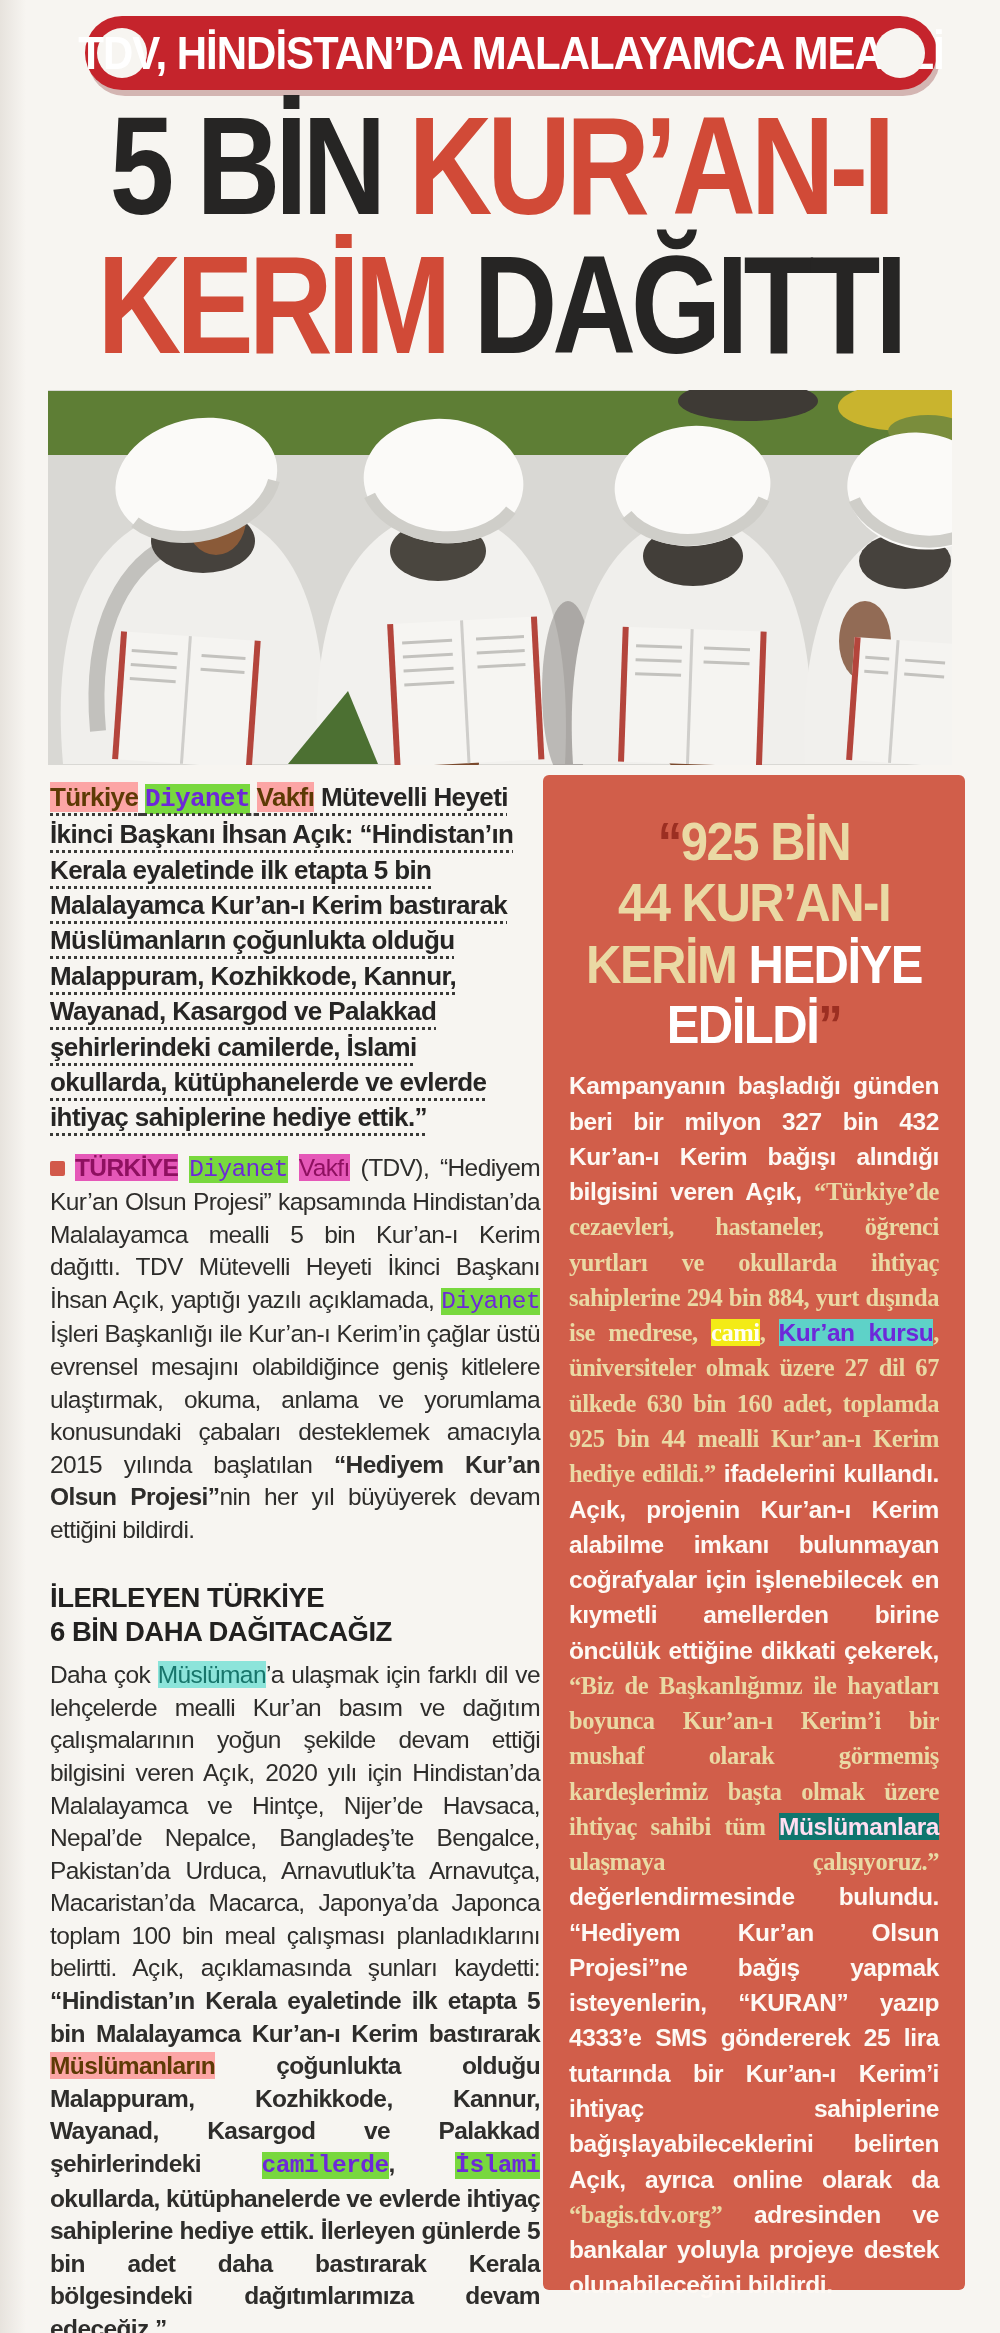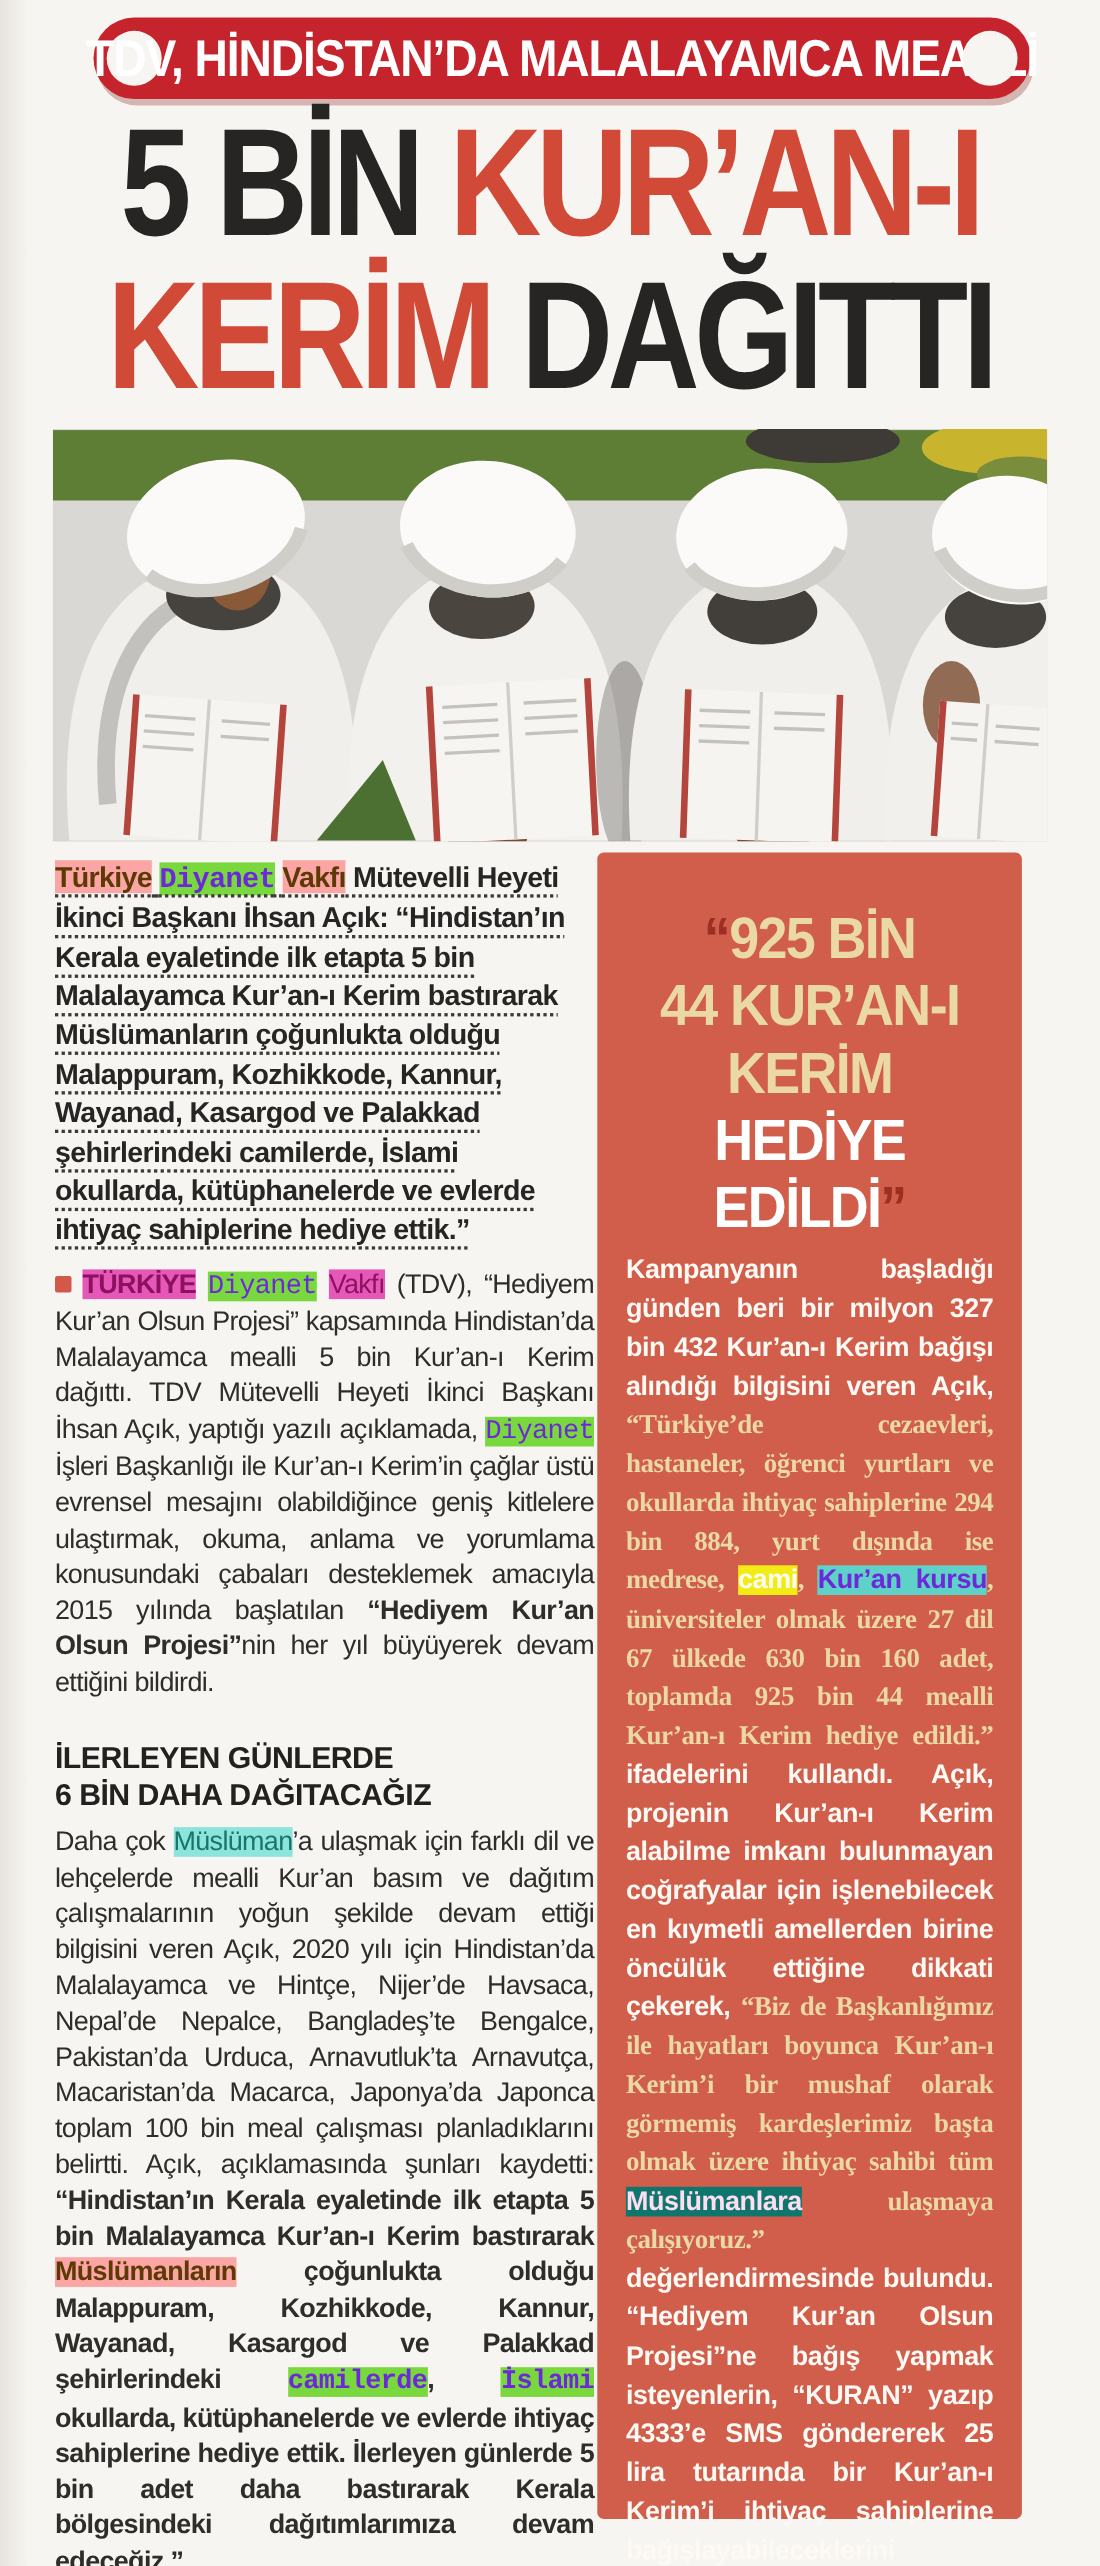--- a/index.html
+++ b/index.html
@@ -62,38 +62,38 @@
     margin-right:10px;vertical-align:baseline;border-radius:2px;
   }
   .b{font-weight:700;}
   .hl-orange{background:#fca5a5;color:#5d3a05;}
   .hl-green{background:#78d83e;color:#6d28d9;font-family:Liberation Mono, monospace;}
   .hl-pink{background:#e558b8;color:#8e1060;}
   .hl-cyan{background:#8ce4da;color:#17756b;}
 
   
   .quotebox{
-    position:absolute;left:543px;top:775px;width:386px;height:1515px;
+    position:absolute;left:543px;top:775px;width:422px;height:1515px;
     background:#d15e4a;border-radius:6px;box-sizing:border-box;
-    padding:48px 26px 26px 26px;color:#fdf9f4;
+    padding:36px 26px 26px 26px;color:#fdf9f4;
   }
   .qtitle{
     text-align:center;font-weight:700;font-size:49px;line-height:1.16;
     letter-spacing:-1.5px;transform:scaleY(1.08);transform-origin:top center;
     margin-bottom:30px;
   }
   .qtitle .tq{color:#9c2f22;}
   .qtitle .tc{color:#ead9a4;}
   .qtitle .tw{color:#ffffff;}
   .qbody{
     font-weight:700;font-size:24.5px;line-height:1.44;letter-spacing:-0.4px;
     text-align:justify;
   }
   .qbody .c{color:#ead9a4;font-family:Liberation Serif, serif;}
-  .hl-yellow{background:#f3eb16;color:#fffdf2;}
+  .hl-yellow{background:#f3eb16;color:#fffdf2;font-family:Liberation Serif, serif;}
   .hl-teal{background:#5ed2c8;color:#6d28d9;margin-top:14px;}
   .hl-pink2{background:#0f766e;color:#ffdef1;}
 </style>
 </head>
 <body>
 
 <div class="scan-edge"></div>
 
 <div class="kicker">
   <span class="kicker-label">TDV, HİNDİSTAN’DA MALALAYAMCA MEALLİ</span>
@@ -199,21 +199,21 @@
       </g>
     </g>
     <path d="M 240,373 L 300,300 L 330,373 Z" fill="#4c7032"></path>
   </svg>
 </div>
 
 <div class="leftcol">
   <p class="para para1"><span class="hl-orange">Türkiye</span><span> </span><span class="hl-green">Diyanet</span><span> </span><span class="hl-orange">Vakfı</span><span> Mütevelli Heyeti İkinci Başkanı İhsan Açık: “Hindistan’ın Kerala eyaletinde ilk etapta 5 bin Malalayamca Kur’an-ı Kerim bastırarak Müslümanların çoğunlukta olduğu Malappuram, Kozhikkode, Kannur, Wayanad, Kasargod ve Palakkad şehirlerindeki camilerde, İslami okullarda, kütüphanelerde ve evlerde ihtiyaç sahiplerine hediye ettik.”</span></p>
   <p class="para"><span class="bullet"></span><span><span class="hl-pink b">TÜRKİYE</span><span> </span><span class="hl-green">Diyanet</span><span> </span><span class="hl-pink">Vakfı</span><span> (TDV), “Hediyem Kur’an Olsun Projesi” kapsamında Hindistan’da Malalayamca mealli 5 bin Kur’an-ı Kerim dağıttı. TDV Mütevelli Heyeti İkinci Başkanı İhsan Açık, yaptığı yazılı açıklamada, </span><span class="hl-green">Diyanet</span><span> İşleri Başkanlığı ile Kur’an-ı Kerim’in çağlar üstü evrensel mesajını olabildiğince geniş kitlelere ulaştırmak, okuma, anlama ve yorumlama konusundaki çabaları desteklemek amacıyla 2015 yılında başlatılan </span><span class="b">“Hediyem Kur’an Olsun Projesi”</span><span>nin her yıl büyüyerek devam ettiğini bildirdi.</span></span></p>
   <div class="subhead">
-    <div>İLERLEYEN GÜNLERDE</div>
+    <div>İLERLEYEN TÜRKİYE</div>
     <div>6 BİN DAHA DAĞITACAĞIZ</div>
   </div>
   <p class="para"><span> Daha çok </span><span class="hl-cyan">Müslüman</span><span>’a ulaşmak için farklı dil ve lehçelerde mealli Kur’an basım ve dağıtım çalışmalarının yoğun şekilde devam ettiği bilgisini veren Açık, 2020 yılı için Hindistan’da Malalayamca ve Hintçe, Nijer’de Havsaca, Nepal’de Nepalce, Bangladeş’te Bengalce, Pakistan’da Urduca, Arnavutluk’ta Arnavutça, Macaristan’da Macarca, Japonya’da Japonca toplam 100 bin meal çalışması planladıklarını belirtti. Açık, açıklamasında şunları kaydetti: </span><span class="b">“Hindistan’ın Kerala eyaletinde ilk etapta 5 bin Malalayamca Kur’an-ı Kerim bastırarak </span><span class="hl-orange b">Müslümanların</span><span class="b"> çoğunlukta olduğu Malappuram, Kozhikkode, Kannur, Wayanad, Kasargod ve Palakkad şehirlerindeki </span><span class="hl-green b">camilerde</span><span class="b">, </span><span class="hl-green b">İslami</span><span class="b"> okullarda, kütüphanelerde ve evlerde ihtiyaç sahiplerine hediye ettik. İlerleyen günlerde 5 bin adet daha bastırarak Kerala bölgesindeki dağıtımlarımıza devam edeceğiz.”</span></p>
 </div>
 
 <div class="quotebox">
   <div class="qtitle">
     <div><span class="tq">“</span><span class="tc">925 BİN</span></div>
     <div><span class="tc">44 KUR’AN-I</span></div>
     <div><span class="tc">KERİM</span><span class="tw"> HEDİYE</span></div>

